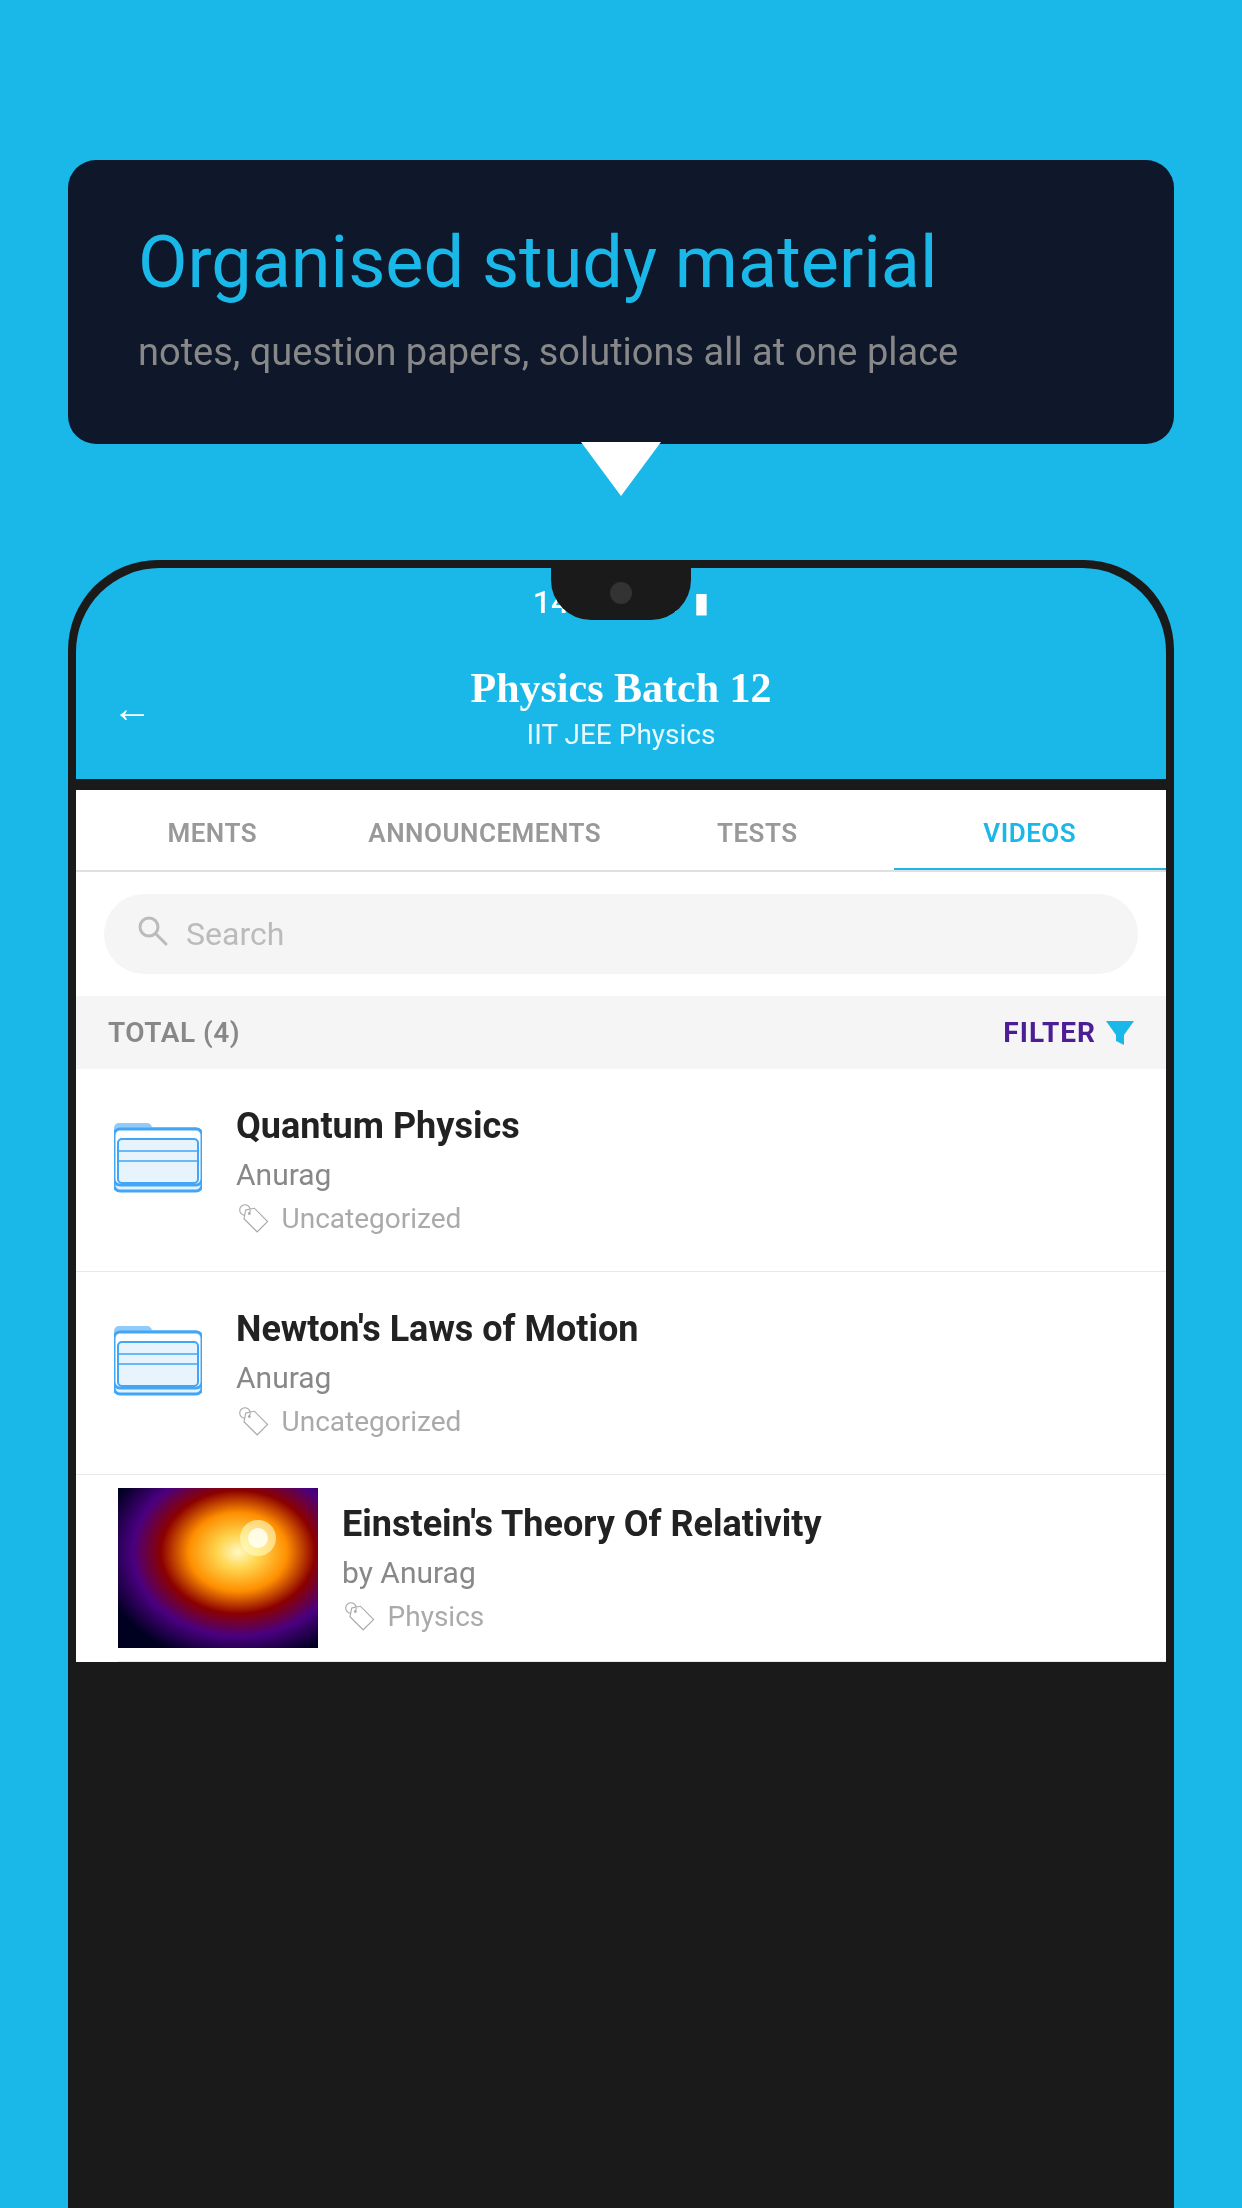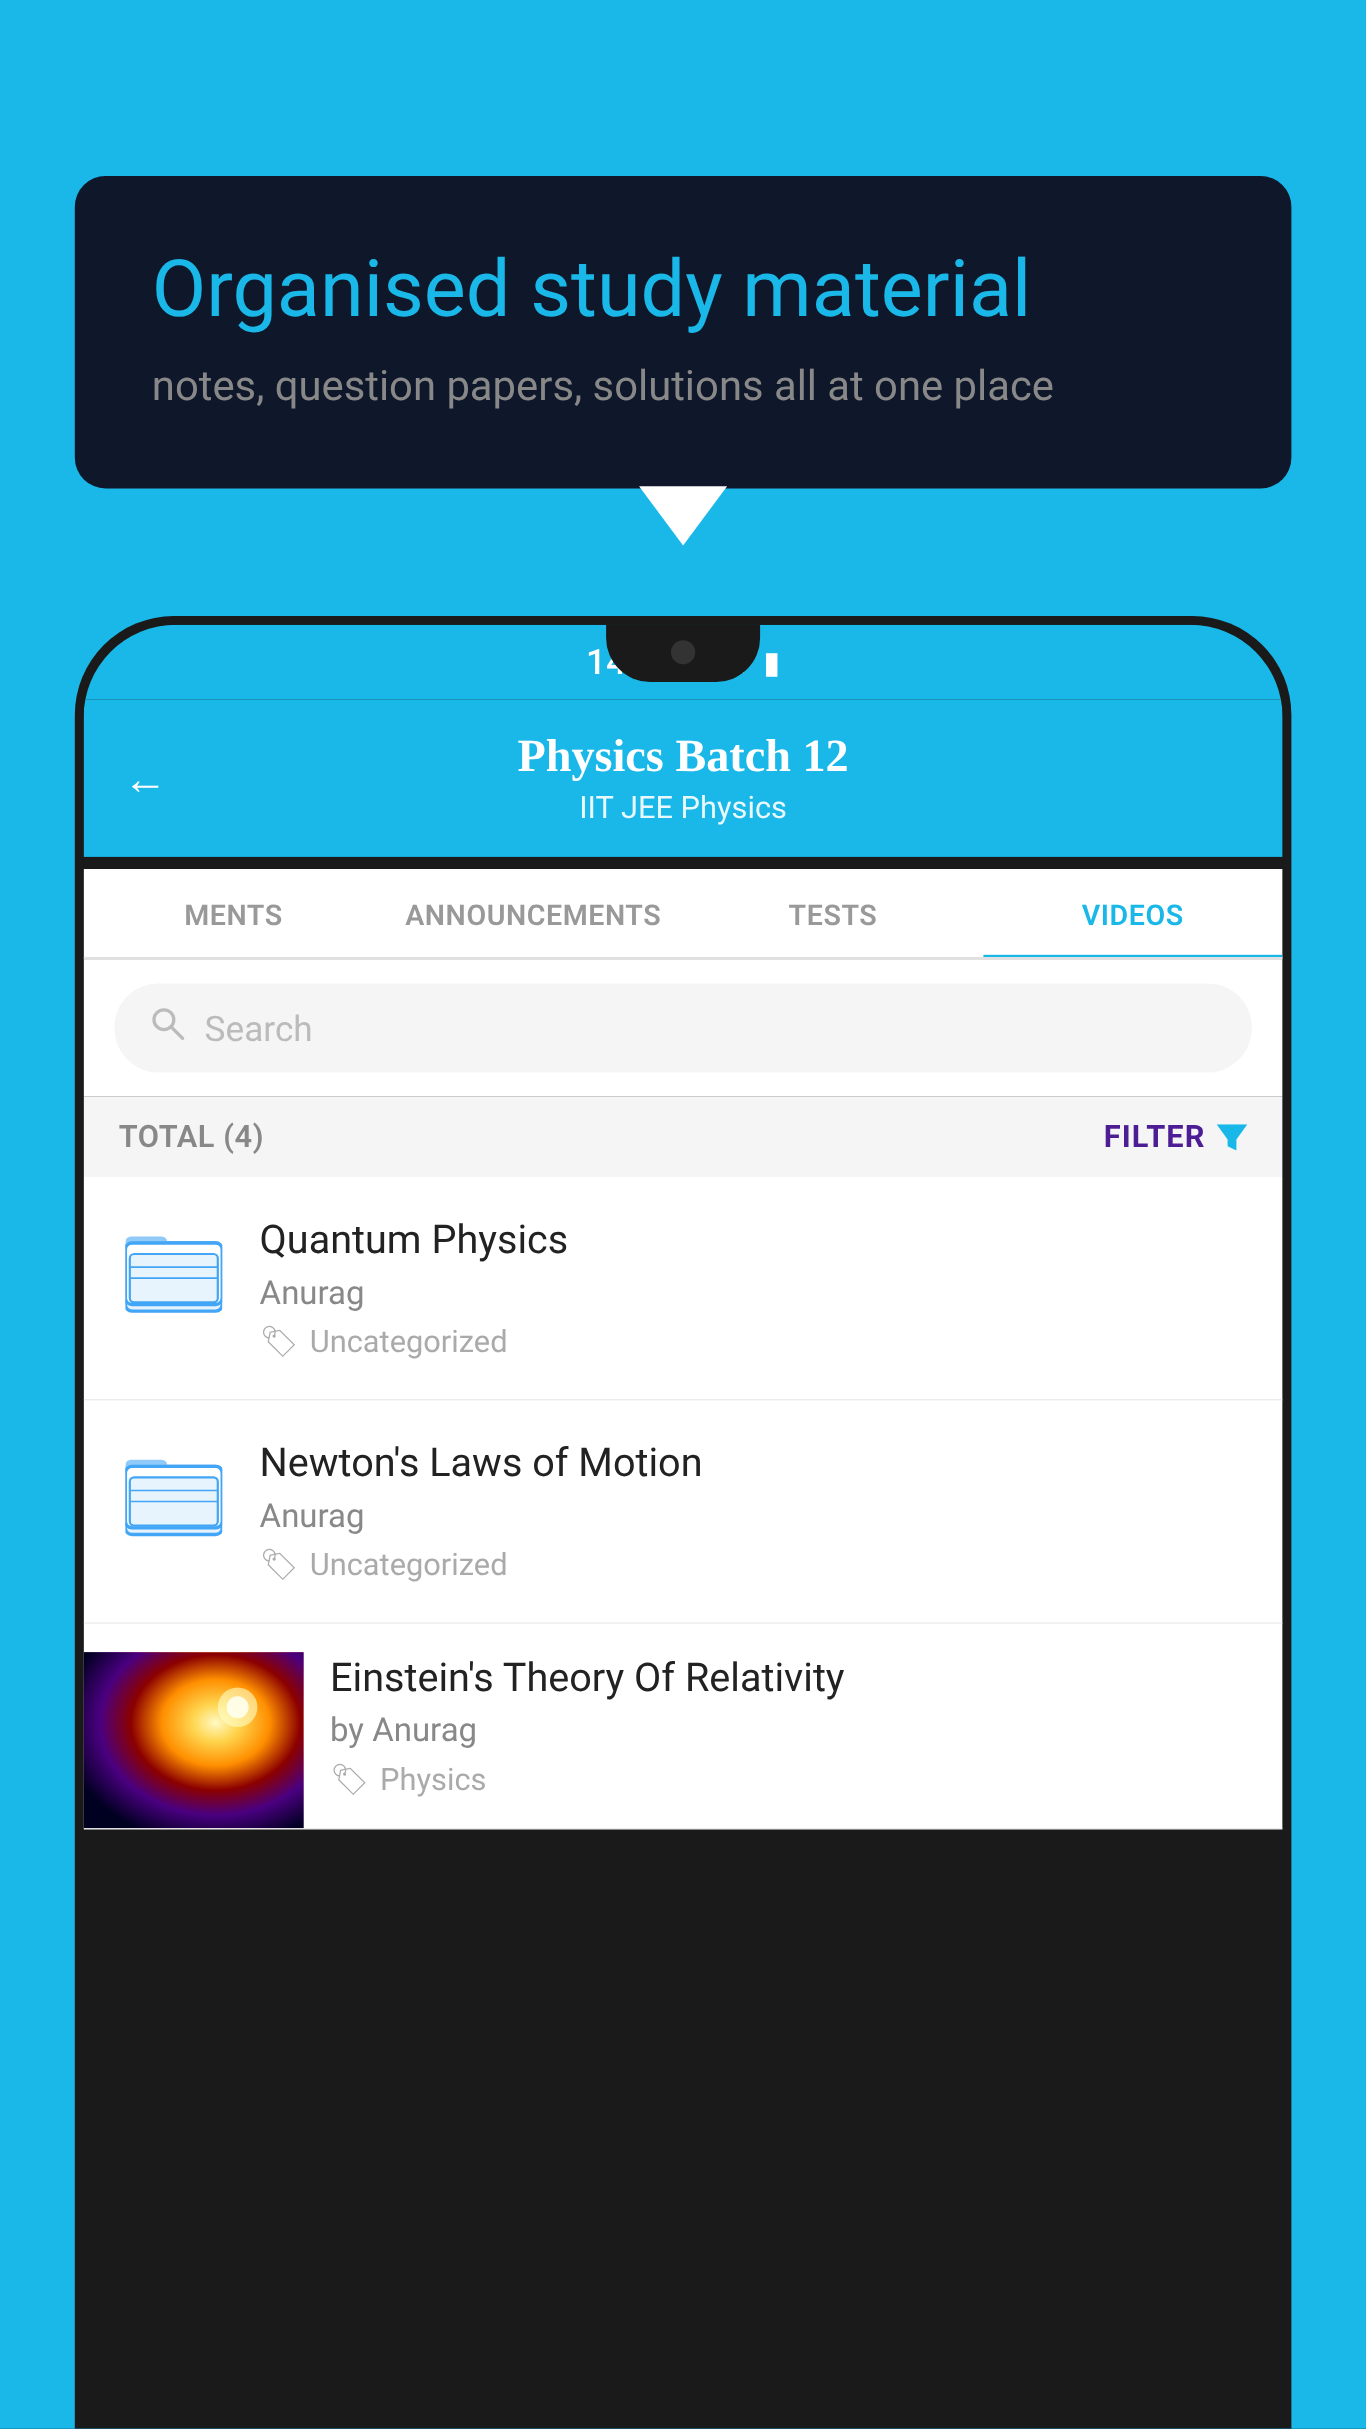--- a/index.html
+++ b/index.html
@@ -270,21 +270,21 @@
       width: 88px;
       height: 80px;
     }
 
     .video-info {
       flex: 1;
     }
 
     .video-title {
       font-size: 36px;
-      font-weight: 400;
+      font-weight: 700;
       color: #222;
       margin-bottom: 10px;
     }
 
     .video-author {
       font-size: 30px;
       color: #888;
       margin-bottom: 10px;
     }
 
@@ -292,23 +292,24 @@
       display: flex;
       align-items: center;
       gap: 10px;
       font-size: 28px;
       color: #aaa;
     }
 
     
     .video-item-thumb {
       display: flex;
-      align-items: flex-end;
+      align-items: center;
       border-bottom: 1px solid #e8e8e8;
       overflow: hidden;
+      margin-left: 42px;
     }
 
     .video-thumbnail-img {
       width: 200px;
       height: 160px;
       flex-shrink: 0;
       background: radial-gradient(circle at 60% 40%, #fff3a0 0%, #ffd700 15%, #ff8c00 35%, #b22222 55%, #4a0080 75%, #000028 100%);
       position: relative;
       display: flex;
       align-items: center;

